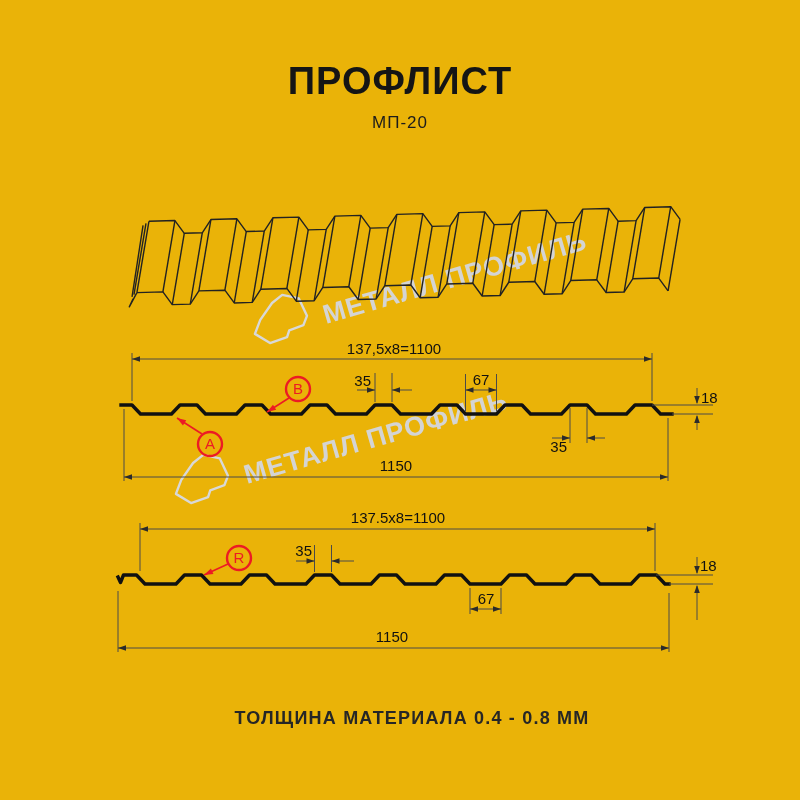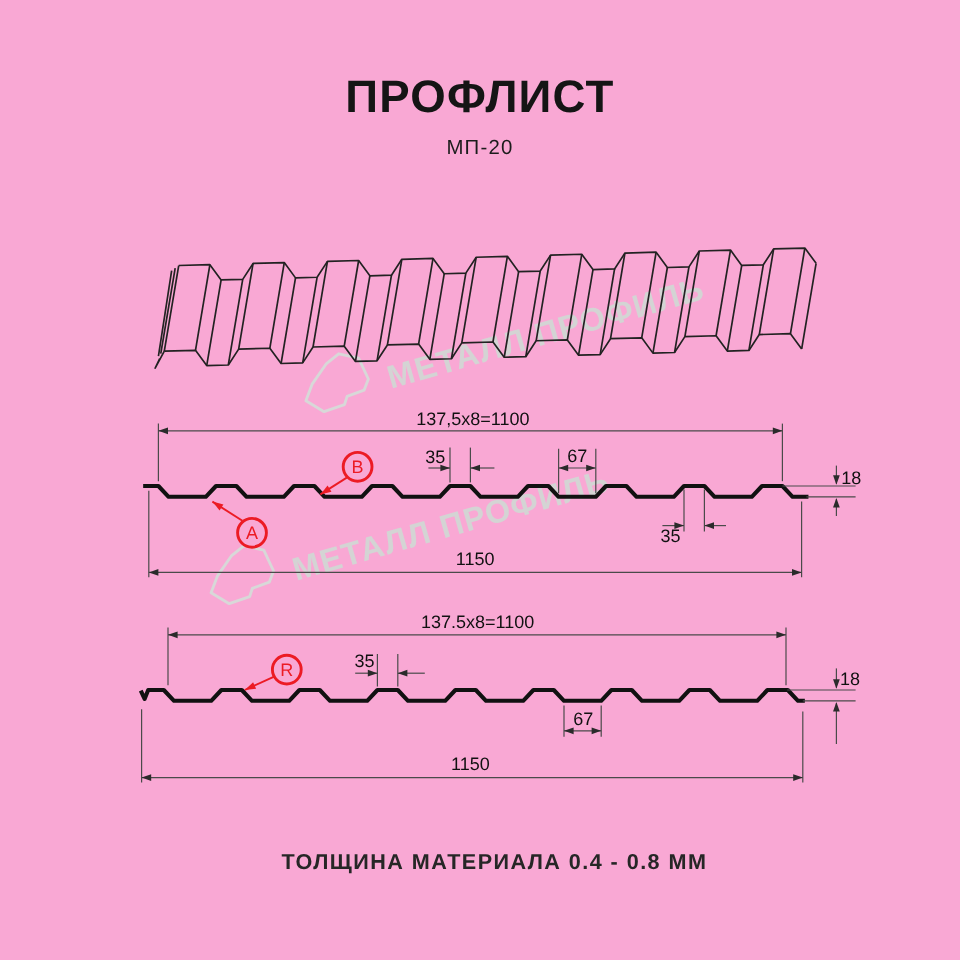--- a/index.html
+++ b/index.html
@@ -1,16 +1,16 @@
 <!DOCTYPE html>
 <html><head>
 <meta charset="utf-8">
 <style>
   html,body{margin:0;padding:0;background:#fff;width:800px;height:800px;overflow:hidden;}
-  .page{position:relative;width:800px;height:800px;background:#f9a8d4;font-family:"Liberation Sans",sans-serif;}
+  .page{position:relative;width:800px;height:800px;background:#eab308;font-family:"Liberation Sans",sans-serif;}
   .title{position:absolute;top:60px;left:0;width:800px;text-align:center;
          font-size:38px;font-weight:800;letter-spacing:1px;color:#151515;}
   .subtitle{position:absolute;top:113px;left:0;width:800px;text-align:center;
          font-size:17px;font-weight:500;letter-spacing:1px;color:#1c1c1c;}
   .footer{position:absolute;top:708px;left:12px;width:800px;text-align:center;
          font-size:18px;font-weight:600;letter-spacing:1.2px;color:#262626;}
   svg#diagram{position:absolute;left:0;top:0;}
   .prof{fill:none;stroke:#111;stroke-width:3.4;stroke-linejoin:round;stroke-linecap:square;}
   .sheet{fill:none;stroke:#222;stroke-width:1.4;stroke-linejoin:round;}
   .hair{stroke:#4a4a4a;stroke-width:1;fill:none;}

